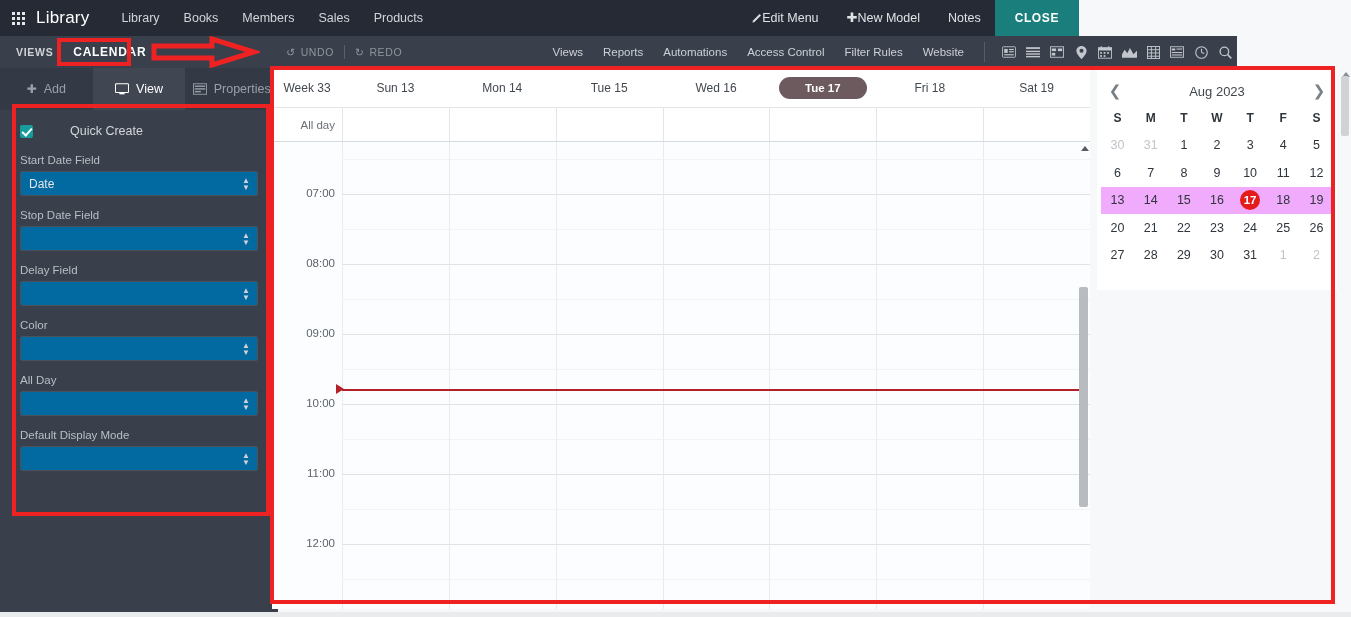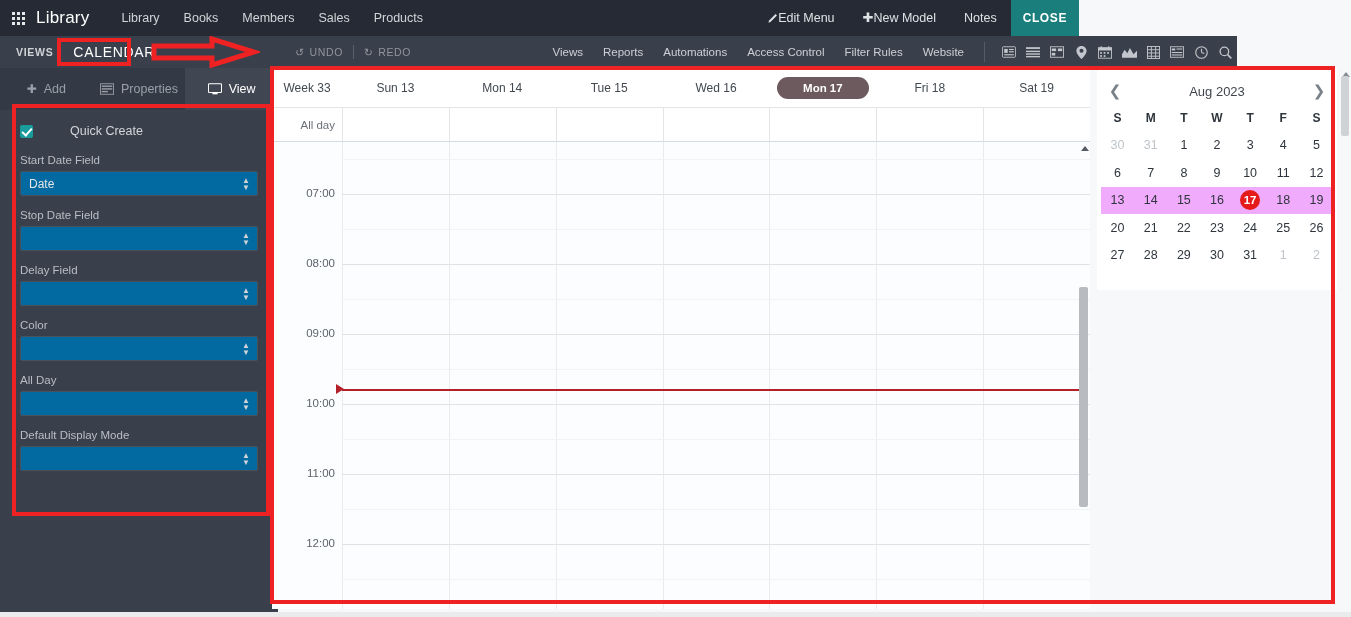--- a/index.html
+++ b/index.html
@@ -27,31 +27,31 @@
   .topmenu a{
     color:#d2d5d9;font-size:12.5px;padding:0 12px;line-height:36px;
     text-decoration:none;white-space:nowrap;
   }
   .topright{margin-left:auto;display:flex;align-items:center;height:36px;}
   .topright .item{
     color:#dfe2e5;font-size:12.5px;padding:0 14px;line-height:36px;display:flex;align-items:center;gap:0;
   }
   .close-btn{
     background:#1a7f7c;color:#fff;font-size:12px;font-weight:bold;letter-spacing:.6px;
-    height:36px;padding:0 12px;display:flex;align-items:center;
+    height:36px;padding:0 20px;display:flex;align-items:center;
   }
 
   
   .subbar{
     position:absolute;left:0;top:36px;width:1237px;height:32px;
     background:#3a404b;display:flex;align-items:center;
   }
   .views-label{color:#cfd3d8;font-size:10.5px;font-weight:bold;letter-spacing:.7px;padding:0 10px 0 16px;}
   .calendar-tab{
-    color:#ffffff;font-size:14px;font-weight:normal;letter-spacing:.7px;
+    color:#ffffff;font-size:12px;font-weight:bold;letter-spacing:.7px;
     padding:20px 10px;
   }
   .undoredo{display:flex;align-items:center;gap:0;margin-left:120px;}
   .undoredo .ur{color:#8f949c;font-size:10.5px;letter-spacing:.6px;padding:0 10px;display:flex;align-items:center;gap:5px;}
   .urdiv{width:1px;height:14px;background:#5b616c;}
   .submenu{margin-left:auto;display:flex;align-items:center;}
   .submenu a{color:#ccd0d6;font-size:11.5px;padding:0 10px;text-decoration:none;white-space:nowrap;}
   .iconbar{display:flex;align-items:center;padding-left:12px;margin-left:10px;border-left:1px solid #565c66;height:20px;}
   .iconbar .ic{width:24px;height:20px;display:flex;align-items:center;justify-content:center;color:#c3c7cd;}
 
@@ -314,36 +314,36 @@
       </div>
     </div>
   </div>
 
   <div class="sidebar">
     <div class="side-tabs">
       <div class="side-tab">
         <span style="font-size:12px;">✚</span>
         <span>Add</span>
       </div>
+      <div class="side-tab active">
+        <svg width="14" height="12" viewBox="0 0 16 13">
+            <rect x="0.5" y="0.5" width="15" height="10" rx="1" fill="none" stroke="#fff" stroke-width="1.3"></rect>
+            <rect x="5" y="11" width="6" height="1.6" fill="#fff"></rect>
+          </svg>
+        <span>View</span>
+      </div>
       <div class="side-tab">
         <svg width="14" height="12" viewBox="0 0 16 13">
             <rect x="0.5" y="0.5" width="15" height="12" fill="none" stroke="#9aa0a8"></rect>
             <rect x="2" y="2.5" width="12" height="1.6" fill="#9aa0a8"></rect>
             <rect x="2" y="5.6" width="12" height="1.6" fill="#9aa0a8"></rect>
             <rect x="2" y="8.7" width="7" height="1.6" fill="#9aa0a8"></rect>
           </svg>
         <span>Properties</span>
       </div>
-      <div class="side-tab active">
-        <svg width="14" height="12" viewBox="0 0 16 13">
-            <rect x="0.5" y="0.5" width="15" height="10" rx="1" fill="none" stroke="#fff" stroke-width="1.3"></rect>
-            <rect x="5" y="11" width="6" height="1.6" fill="#fff"></rect>
-          </svg>
-        <span>View</span>
-      </div>
     </div>
 
     <div class="side-body">
       <div class="chk-row">
         <div class="chk"></div>
         <div class="chk-label">Quick Create</div>
       </div>
 
       <div class="fld">
         <div class="fld-label">Start Date Field</div>
@@ -423,21 +423,21 @@
       <div class="cell">
           <span>Mon 14</span>
         </div>
       <div class="cell">
           <span>Tue 15</span>
         </div>
       <div class="cell">
           <span>Wed 16</span>
         </div>
       <div class="cell">
-          <span class="daypill">Mon 17</span>
+          <span class="daypill">Tue 17</span>
         </div>
       <div class="cell">
           <span>Fri 18</span>
         </div>
       <div class="cell">
           <span>Sat 19</span>
         </div>
     </div>
 
     <div class="allday">

